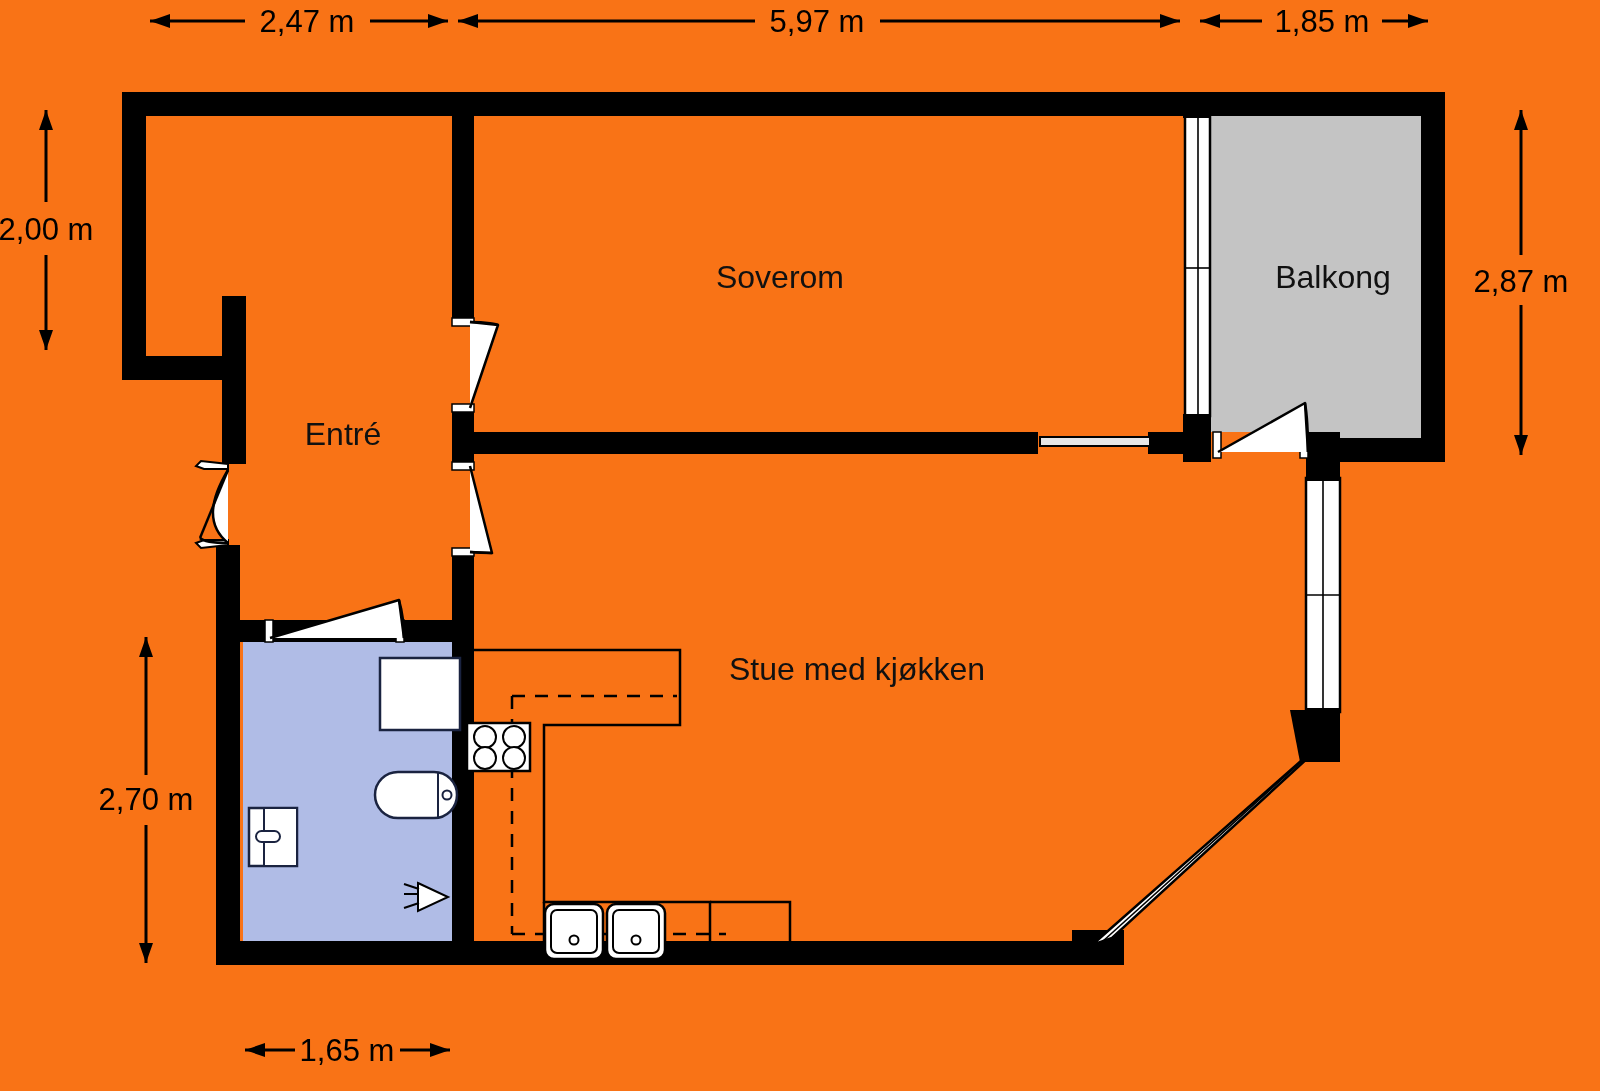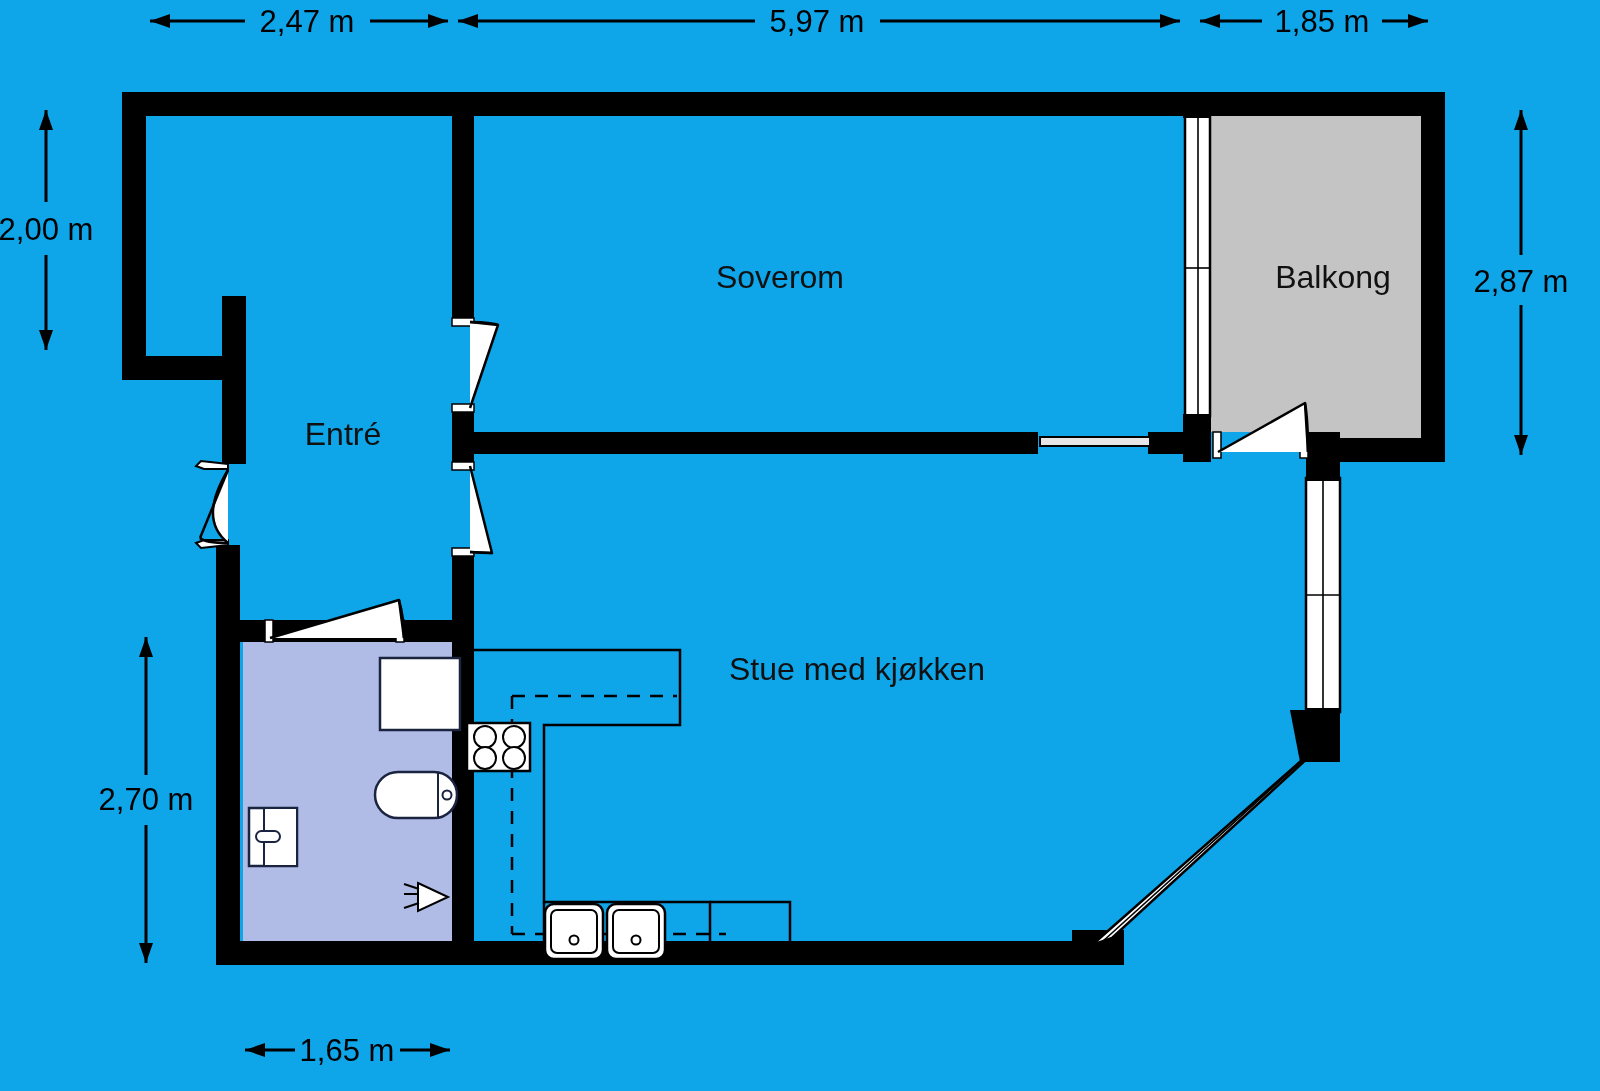--- a/index.html
+++ b/index.html
@@ -10,21 +10,21 @@
   body {
     width: 1600px;
     height: 1091px;
     font-family: "Liberation Sans", sans-serif;
     overflow: hidden;
   }
   #plan-root {
     position: relative;
     width: 1600px;
     height: 1091px;
-    background: #0ea5e9;
+    background: #f97316;
   }
   svg.plan-svg {
     display: block;
     width: 1600px;
     height: 1091px;
   }
   .dim-label {
     font-family: "Liberation Sans", sans-serif;
     font-size: 31px;
     fill: #000000;

